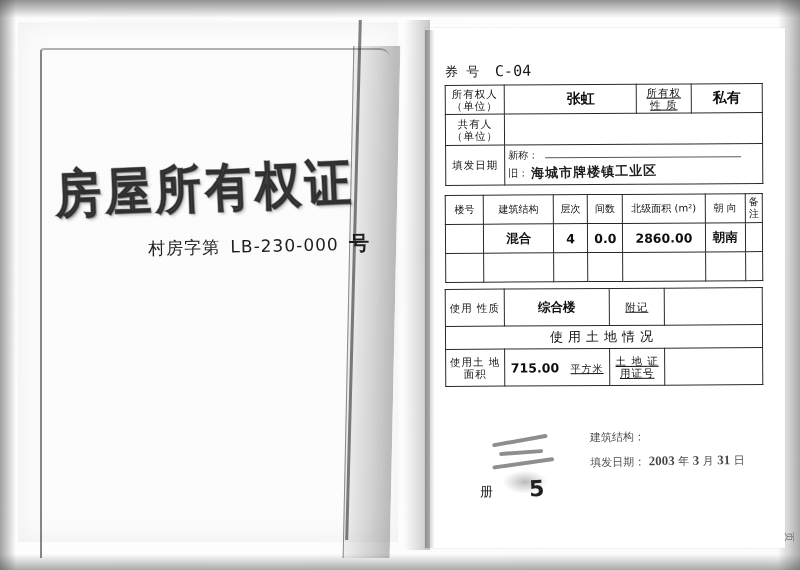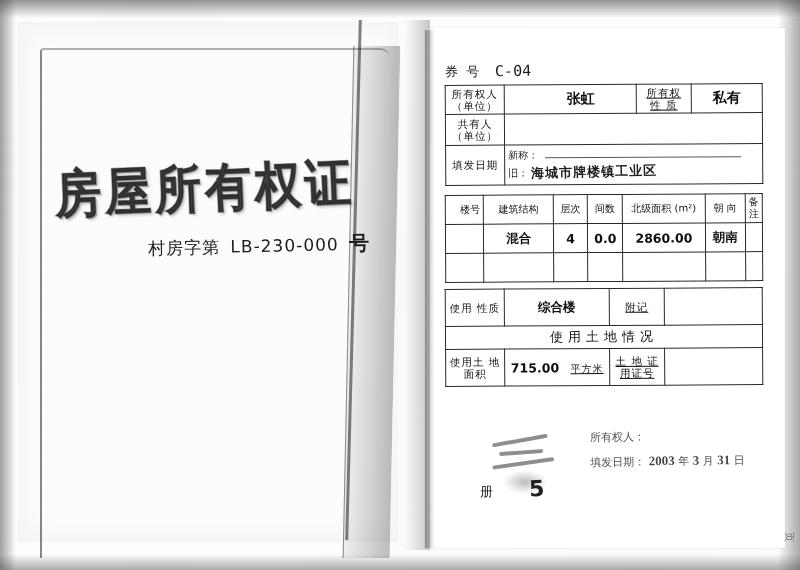--- a/index.html
+++ b/index.html
@@ -395,21 +395,21 @@
           <span class="addr-value">海城市牌楼镇工业区</span>
         </div>
       </td>
     </tr>
   </tbody>
     </table>
 
   <table class="tbl" style="top:194px;">
     <tbody>
         <tr class="colhead">
-      <td style="width:32px;text-align:right;">楼号</td>
+      <td style="width:32px;">楼号</td>
       <td style="width:64px;border-radius:7px;">建筑结构</td>
       <td style="width:28px;">层次</td>
       <td style="width:28px;border-radius:13px;">间数</td>
       <td style="width:76px;">北级面积 (m²)</td>
       <td style="width:34px;">朝 向</td>
       <td>备   注</td>
     </tr>
     <tr>
       <td style="height:24px;" class="cell-center"></td>
       <td class="cell-center">
@@ -464,21 +464,21 @@
       </td>
       <td class="lbl-2">土 地 证
 用证号</td>
       <td class="cell-center"></td>
     </tr>
   </tbody>
     </table>
 
   <div class="issuer-block">
     <div>
-      <span>所有权人：</span>
+      <span>建筑结构：</span>
       <span class="val"></span>
     </div>
     <div class="issuer-date">
       <span>填发日期：</span>
       <span class="num">2003</span>
       <span>年</span>
       <span class="num">3</span>
       <span>月</span>
       <span class="num">31</span>
       <span>日</span>

